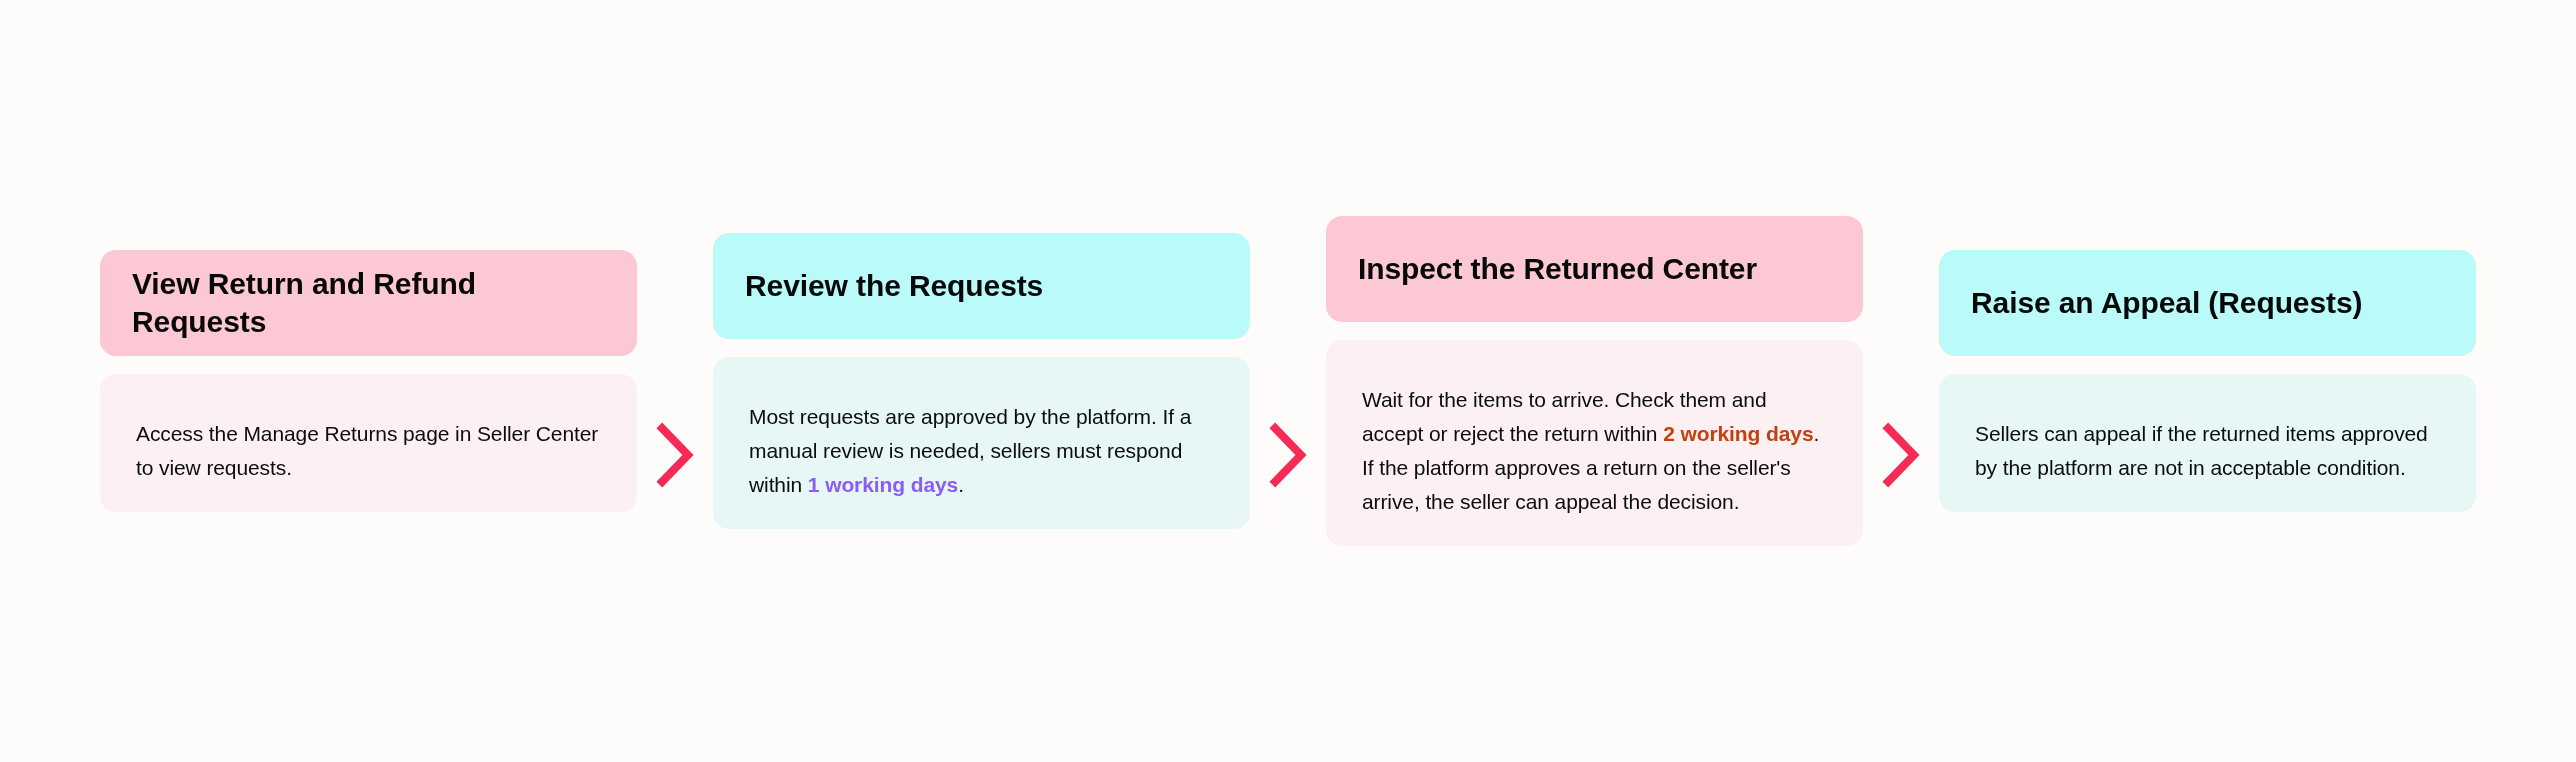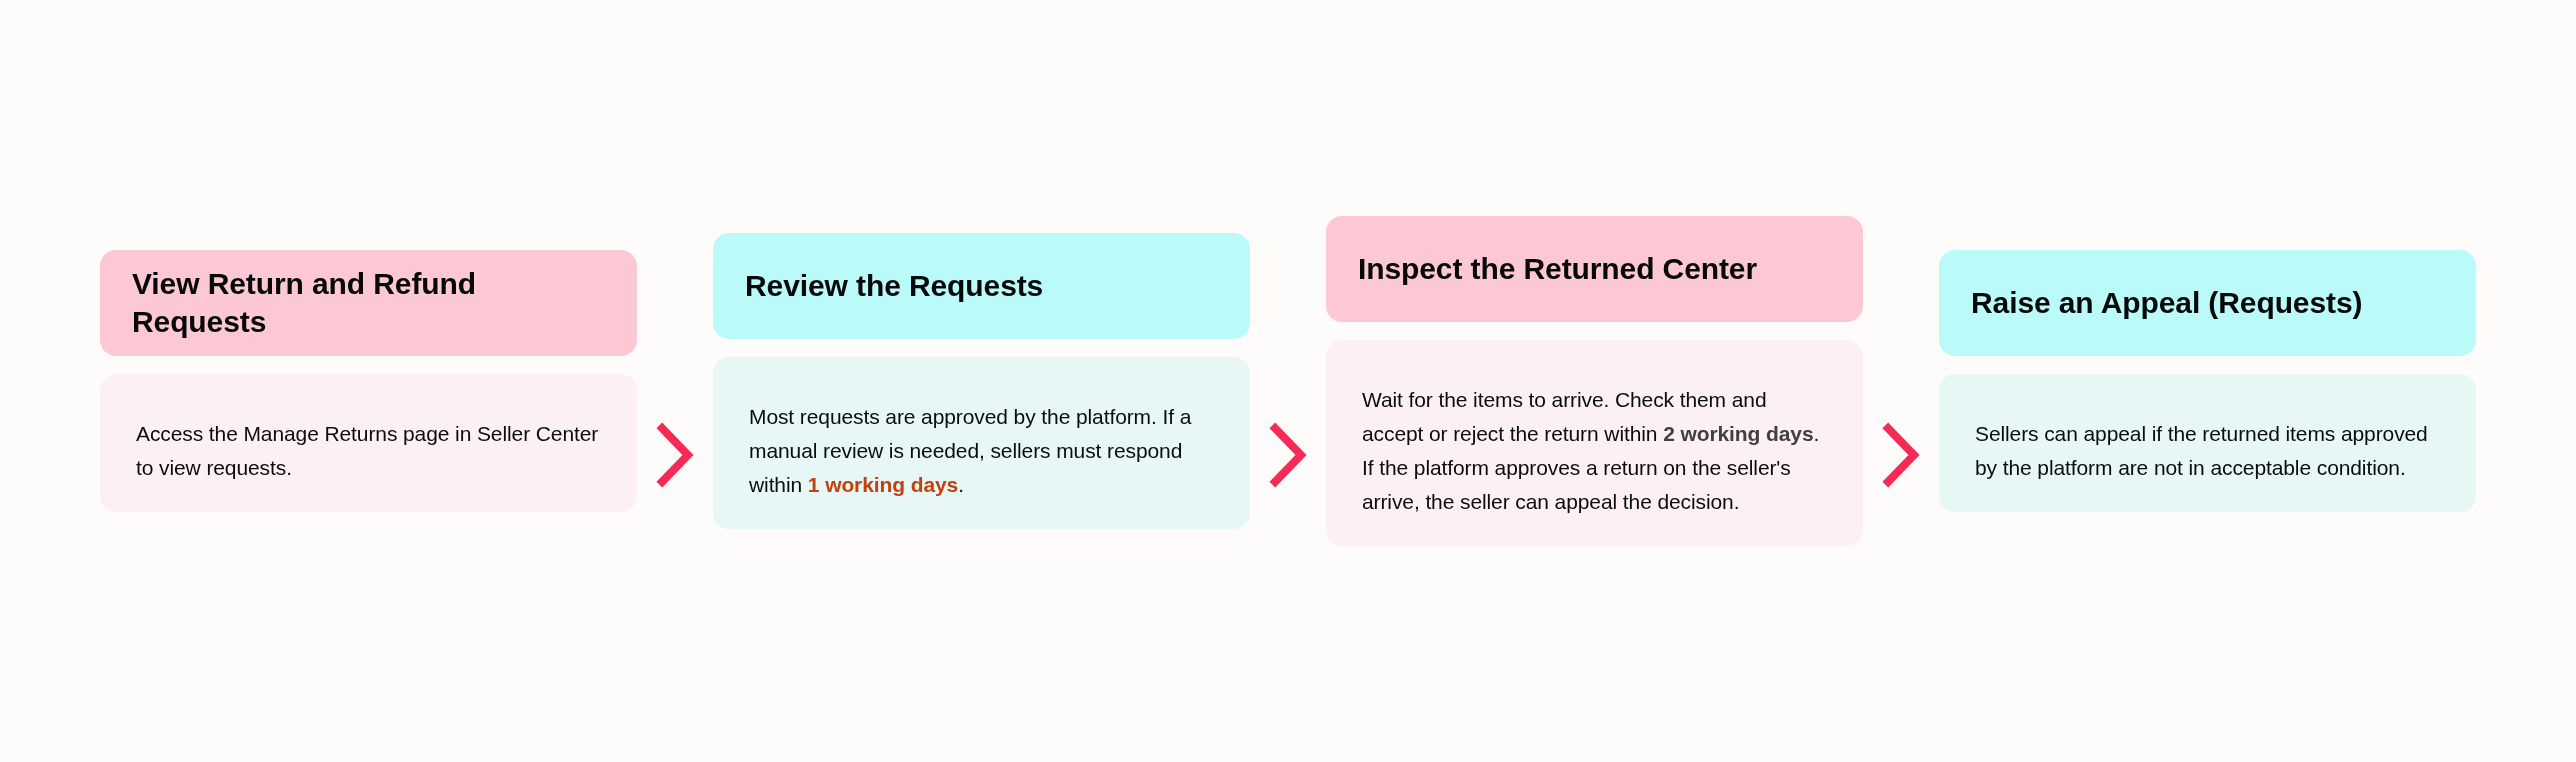--- a/index.html
+++ b/index.html
@@ -110,38 +110,38 @@
         <path d="M8 7 L37 37 L8 67" stroke="#f52b55" stroke-width="9" stroke-linecap="square" stroke-linejoin="miter"></path>
       </svg>
     </span>
   </div>
 
   <div class="step theme-cyan">
     <div class="step-header">
       <div class="step-header-title">Review the Requests</div>
     </div>
     <div class="step-body">
-      <div class="step-body-text"><span>Most requests are approved by the platform. If a manual review is needed, sellers must respond within </span><span class="hl" style="color: #c2410c;">1 working days</span><span>.</span></div>
+      <div class="step-body-text"><span>Most requests are approved by the platform. If a manual review is needed, sellers must respond within </span><span class="hl" style="color: #8b5cf6;">1 working days</span><span>.</span></div>
     </div>
   </div>
 
   <div class="connector">
     <span class="chevron-icon">
       <svg width="41" height="66" viewBox="0 0 46 74" fill="none">
         <path d="M8 7 L37 37 L8 67" stroke="#f52b55" stroke-width="9" stroke-linecap="square" stroke-linejoin="miter"></path>
       </svg>
     </span>
   </div>
 
   <div class="step theme-pink">
     <div class="step-header">
       <div class="step-header-title">Inspect the Returned Center</div>
     </div>
     <div class="step-body">
-      <div class="step-body-text"><span>Wait for the items to arrive. Check them and accept or reject the return within </span><span class="hl" style="color: #404040;">2 working days</span><span>. If the platform approves a return on the seller's arrive, the seller can appeal the decision.</span></div>
+      <div class="step-body-text"><span>Wait for the items to arrive. Check them and accept or reject the return within </span><span class="hl" style="color: #c2410c;">2 working days</span><span>. If the platform approves a return on the seller's arrive, the seller can appeal the decision.</span></div>
     </div>
   </div>
 
   <div class="connector">
     <span class="chevron-icon">
       <svg width="41" height="66" viewBox="0 0 46 74" fill="none">
         <path d="M8 7 L37 37 L8 67" stroke="#f52b55" stroke-width="9" stroke-linecap="square" stroke-linejoin="miter"></path>
       </svg>
     </span>
   </div>

